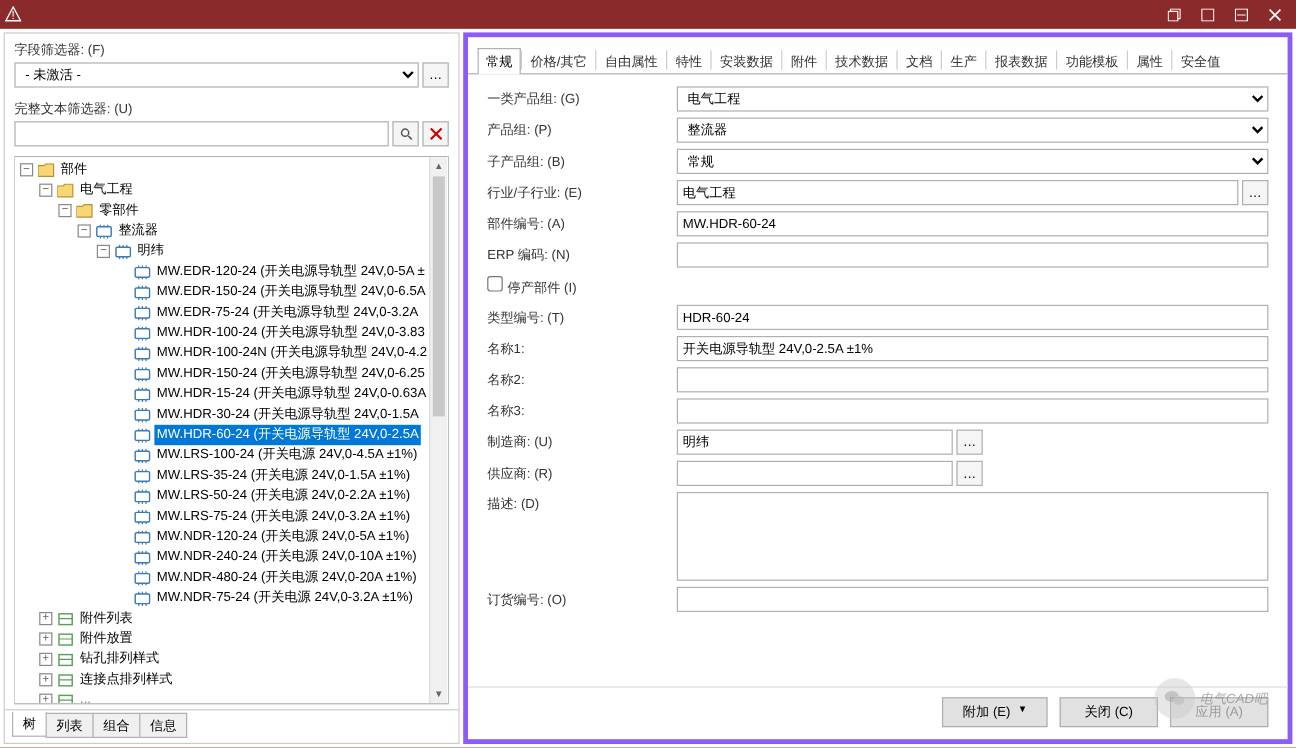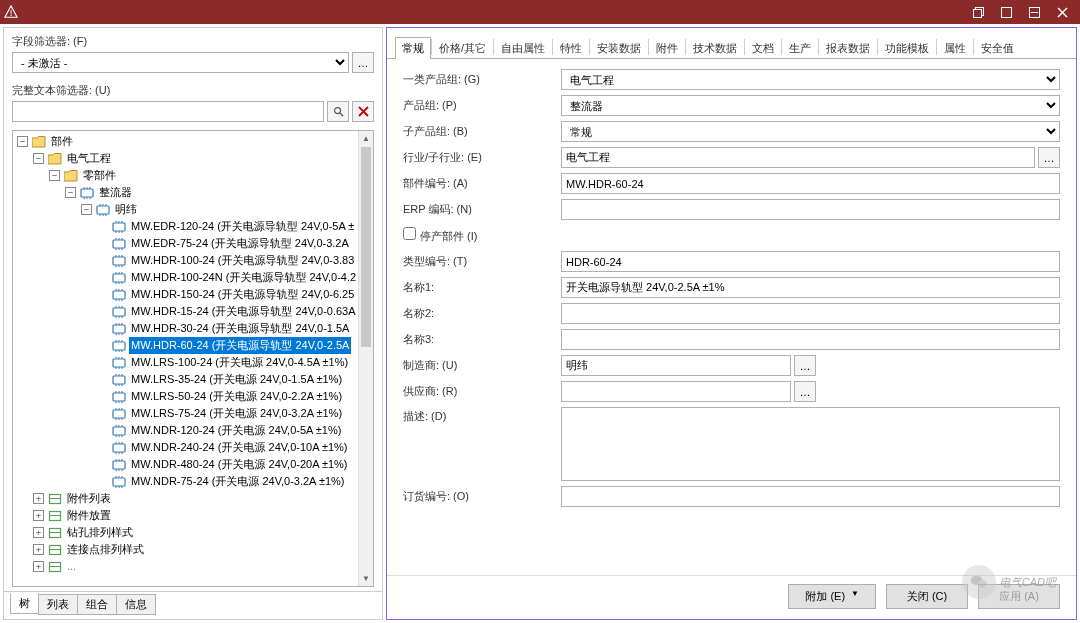--- a/index.html
+++ b/index.html
@@ -4,21 +4,21 @@
 <style>
 * { box-sizing: border-box; margin: 0; padding: 0; font-family: "Microsoft YaHei", "SimSun", Arial, sans-serif; font-size: 11px; }
 body { width: 1080px; height: 623px; background: #8b2a2a; overflow: hidden; }
 .titlebar { height: 24px; background: #8b2a2a; color: #fff; display: flex; align-items: center; padding: 0 4px; }
 .titlebar .logo { width: 14px; height: 14px; margin-right: 6px; }
 .titlebar .title { flex: 1; font-size: 16px; margin-top: 46px; }
 .titlebar .winbtn { width: 28px; height: 22px; display: flex; align-items: center; justify-content: center; color: #fff; }
 .titlebar .winbtn svg { width: 11px; height: 11px; }
 .content { display: flex; height: 599px; background: #fff; }
 .left-panel { width: 380px; border: 1px solid #ccc; margin: 3px; display: flex; flex-direction: column; background: #fff; }
-.right-panel { flex: 1; border: 1px solid #8b5cf6; margin: 3px 3px 3px 0; display: flex; flex-direction: column; background: #fff; }
+.right-panel { flex: 1; border: 4px solid #8b5cf6; margin: 3px 3px 3px 0; display: flex; flex-direction: column; background: #fff; }
 .filter-block { padding: 6px 8px 4px 8px; }
 .label { color: #333; margin-bottom: 3px; display: block; }
 .filter-row { display: flex; gap: 3px; }
 select, input[type=text] { border: 1px solid #b0b0b0; height: 21px; padding: 1px 4px; background: #fff; font-size: 11px; }
 .filter-row select { flex:1; }
 .icon-btn { width: 22px; height: 21px; border: 1px solid #b0b0b0; background: #f5f5f5; display: flex; align-items: center; justify-content: center; cursor: pointer; }
 .icon-btn svg { width: 11px; height: 11px; }
 .tree-wrap { flex: 1; border: 1px solid #b0b0b0; margin: 4px 8px; overflow: auto; background: #fff; position: relative; }
 .tree { padding: 2px 0; }
 .tree-node { white-space: nowrap; height: 17px; line-height: 17px; display: flex; align-items: center; }
@@ -198,20 +198,35 @@
               <svg width="14" height="12" viewBox="0 0 14 12">
                 <rect x="1" y="2" width="12" height="8" rx="1" fill="none" stroke="#3a7ab5" stroke-width="1.2"></rect>
                 <line x1="4" y1="2" x2="4" y2="0" stroke="#3a7ab5"></line>
                 <line x1="7" y1="2" x2="7" y2="0" stroke="#3a7ab5"></line>
                 <line x1="10" y1="2" x2="10" y2="0" stroke="#3a7ab5"></line>
                 <line x1="4" y1="10" x2="4" y2="12" stroke="#3a7ab5"></line>
                 <line x1="7" y1="10" x2="7" y2="12" stroke="#3a7ab5"></line>
                 <line x1="10" y1="10" x2="10" y2="12" stroke="#3a7ab5"></line>
               </svg>
             </span>
+            <span class="tlabel">MW.EDR-150-24 (开关电源导轨型 24V,0-6.5A</span>
+          </div>
+          <div class="tree-node" style="padding-left: 84px;">
+            <span class="noexp"></span>
+            <span class="ticon">
+              <svg width="14" height="12" viewBox="0 0 14 12">
+                <rect x="1" y="2" width="12" height="8" rx="1" fill="none" stroke="#3a7ab5" stroke-width="1.2"></rect>
+                <line x1="4" y1="2" x2="4" y2="0" stroke="#3a7ab5"></line>
+                <line x1="7" y1="2" x2="7" y2="0" stroke="#3a7ab5"></line>
+                <line x1="10" y1="2" x2="10" y2="0" stroke="#3a7ab5"></line>
+                <line x1="4" y1="10" x2="4" y2="12" stroke="#3a7ab5"></line>
+                <line x1="7" y1="10" x2="7" y2="12" stroke="#3a7ab5"></line>
+                <line x1="10" y1="10" x2="10" y2="12" stroke="#3a7ab5"></line>
+              </svg>
+            </span>
             <span class="tlabel">MW.EDR-75-24 (开关电源导轨型 24V,0-3.2A</span>
           </div>
           <div class="tree-node" style="padding-left: 84px;">
             <span class="noexp"></span>
             <span class="ticon">
               <svg width="14" height="12" viewBox="0 0 14 12">
                 <rect x="1" y="2" width="12" height="8" rx="1" fill="none" stroke="#3a7ab5" stroke-width="1.2"></rect>
                 <line x1="4" y1="2" x2="4" y2="0" stroke="#3a7ab5"></line>
                 <line x1="7" y1="2" x2="7" y2="0" stroke="#3a7ab5"></line>
                 <line x1="10" y1="2" x2="10" y2="0" stroke="#3a7ab5"></line>

